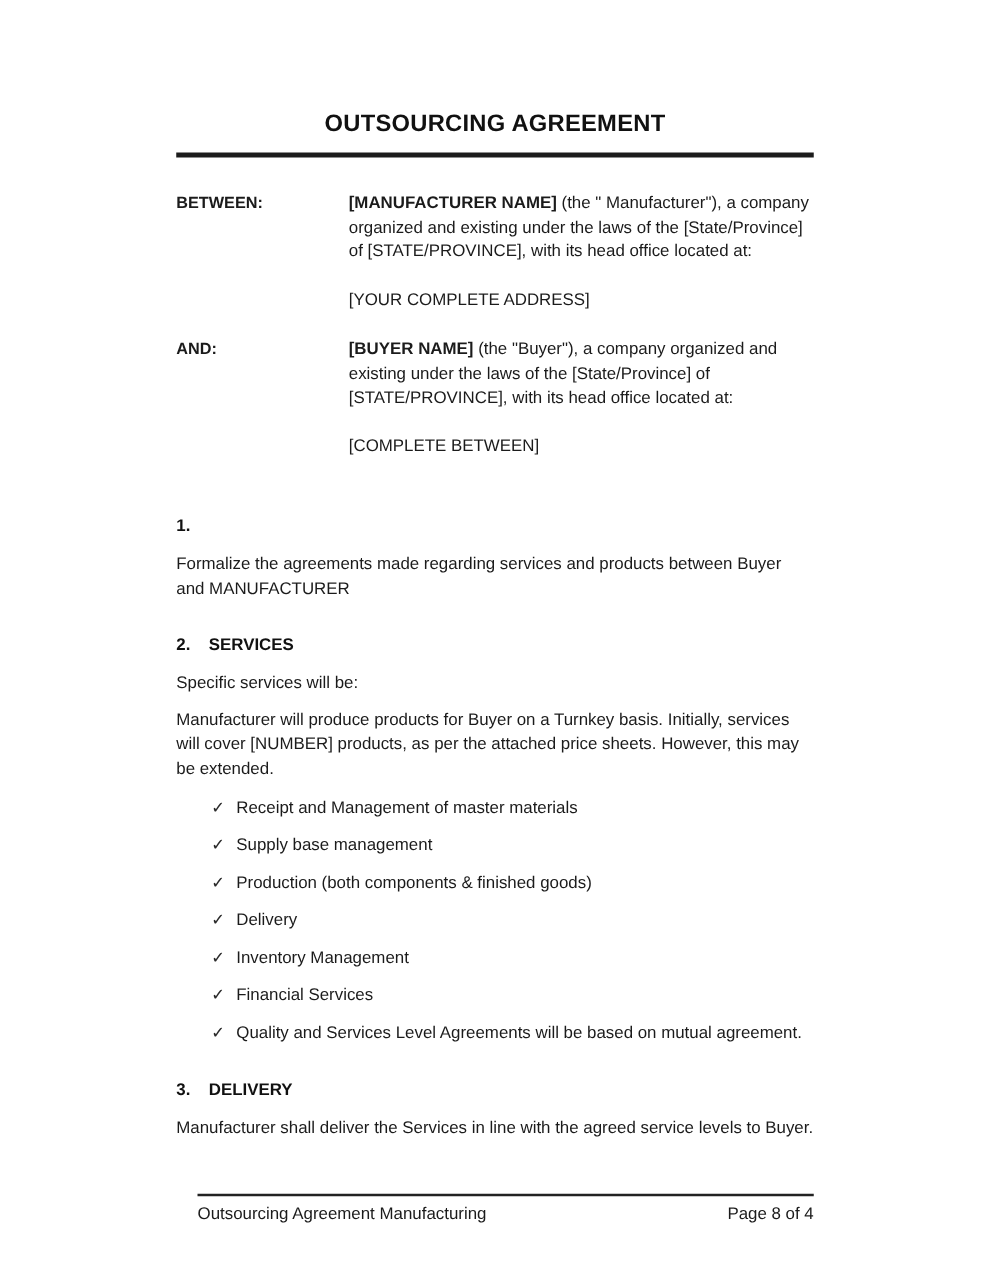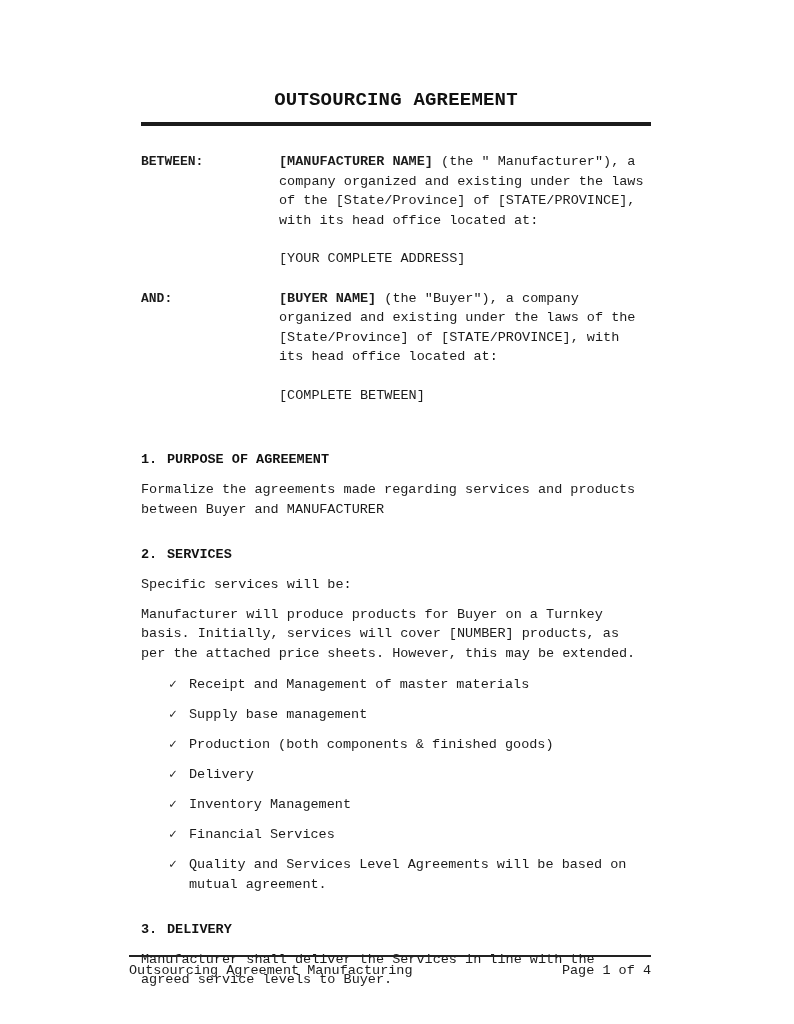--- a/index.html
+++ b/index.html
@@ -3,21 +3,21 @@
 <meta charset="utf-8">
 <style>
   * { margin: 0; padding: 0; box-sizing: border-box; }
   html, body { background: #ffffff; }
   .page {
     position: relative;
     width: 696px;
     height: 1024px;
     margin: 0 auto;
     background: #ffffff;
-    font-family: Liberation Mono, monospace;
+    font-family: Liberation Sans, sans-serif;
     color: #1b1b1b;
     overflow: hidden;
   }
   .content {
     padding: 88px 94px 0 92px;
   }
   .doc-title {
     text-align: center;
     font-size: 19px;
     font-weight: bold;
@@ -81,21 +81,21 @@
   .checkmark {
     width: 20px;
     flex: 0 0 20px;
     font-size: 13px;
     line-height: 19.5px;
     color: #2a2a2a;
   }
   .checklist-text { flex: 1; }
   .footer {
     position: absolute;
-    left: 80px;
+    left: 109px;
     right: 94px;
     top: 955px;
     border-top: 2px solid #222222;
     padding-top: 5px;
     display: flex;
     justify-content: space-between;
     font-size: 13.5px;
     line-height: 18px;
   }
 </style>
@@ -125,21 +125,20 @@
           <p class="body-text"><b>[BUYER NAME]</b><span> (the "Buyer"), a company organized and existing under the laws of the [State/Province] of [STATE/PROVINCE], with its head office located at:</span></p>
           <p class="body-text party-address">[COMPLETE BETWEEN]</p>
         </div>
       </div>
 
     </div>
 
     <div class="section section-1">
       <div class="section-heading">
         <span class="section-number">1.</span>
-        <span>PURPOSE OF AGREEMENT</span>
       </div>
       <p class="body-text section-paragraph">Formalize the agreements made regarding services and products between Buyer and MANUFACTURER</p>
     </div>
 
     <div class="section section-2">
       <div class="section-heading">
         <span class="section-number">2.</span>
         <span>SERVICES</span>
       </div>
       <p class="body-text section-paragraph">Specific services will be:</p>
@@ -182,15 +181,15 @@
         <span class="section-number">3.</span>
         <span>DELIVERY</span>
       </div>
       <p class="body-text section-paragraph">Manufacturer shall deliver the Services in line with the agreed service levels to Buyer.</p>
     </div>
 
   </div>
 
   <div class="footer">
     <span>Outsourcing Agreement Manufacturing</span>
-    <span>Page 1 of 4</span>
+    <span>Page 8 of 4</span>
   </div>
 </div>
 
 </body></html>

